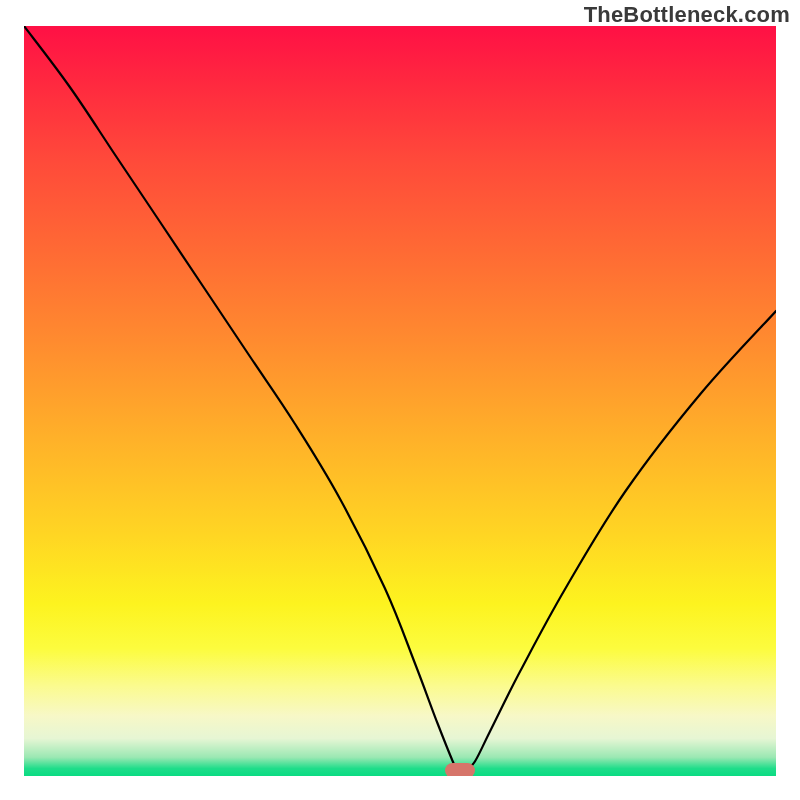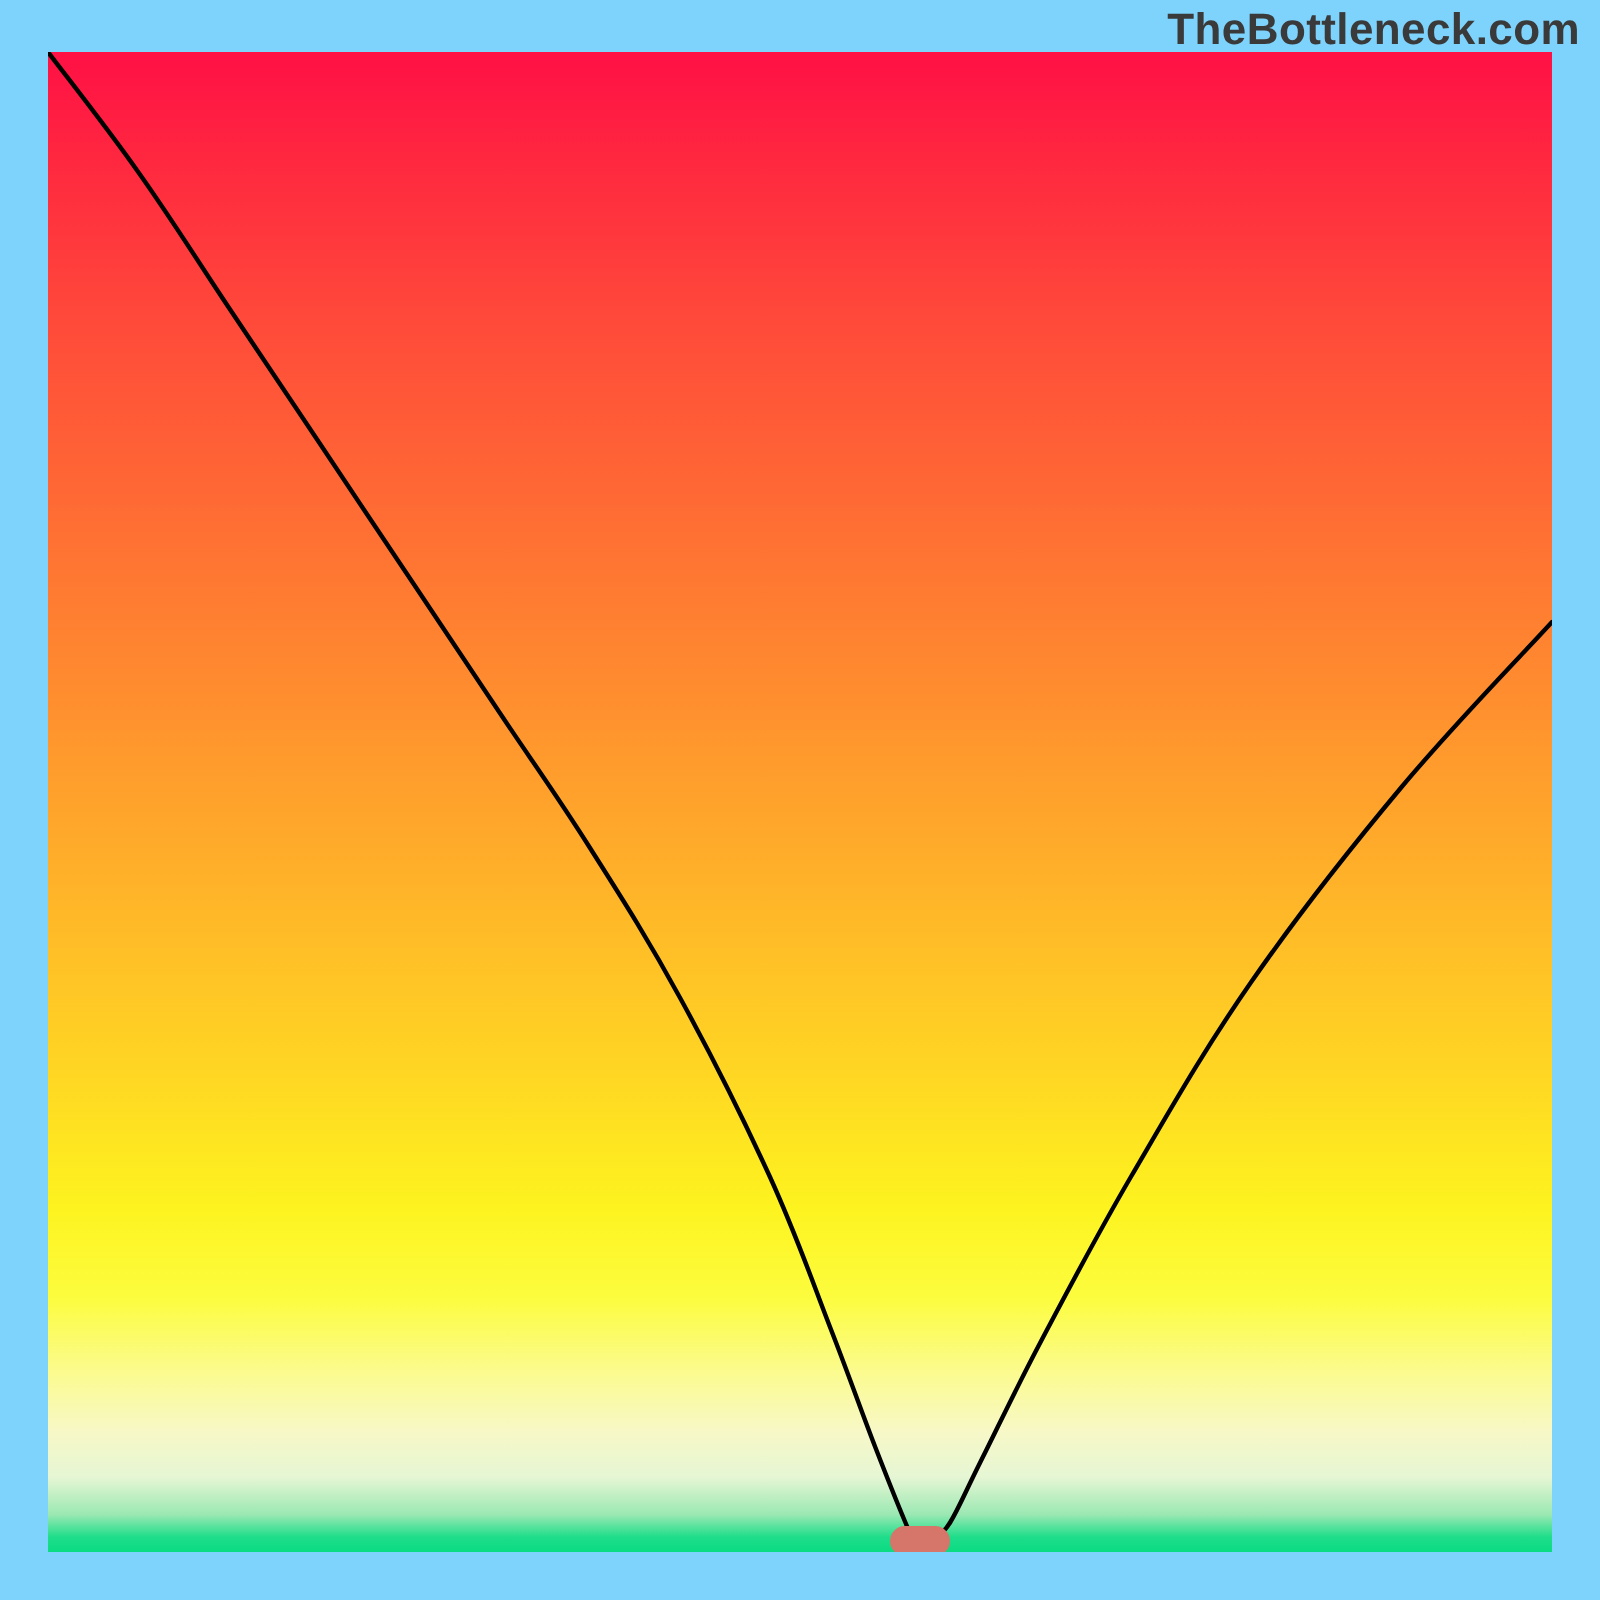--- a/index.html
+++ b/index.html
@@ -8,21 +8,21 @@
     width: 800px;
     height: 800px;
     background: #000;
     overflow: hidden;
     font-family: Arial, Helvetica, sans-serif;
   }
   .frame {
     position: relative;
     width: 800px;
     height: 800px;
-    background: #7dd3fc;
+    background: #ffffff;
   }
   .watermark {
     position: absolute;
     top: 2px;
     right: 10px;
     color: #3a3a3a;
     font-size: 22px;
     font-weight: bold;
     letter-spacing: 0.2px;
     z-index: 5;

